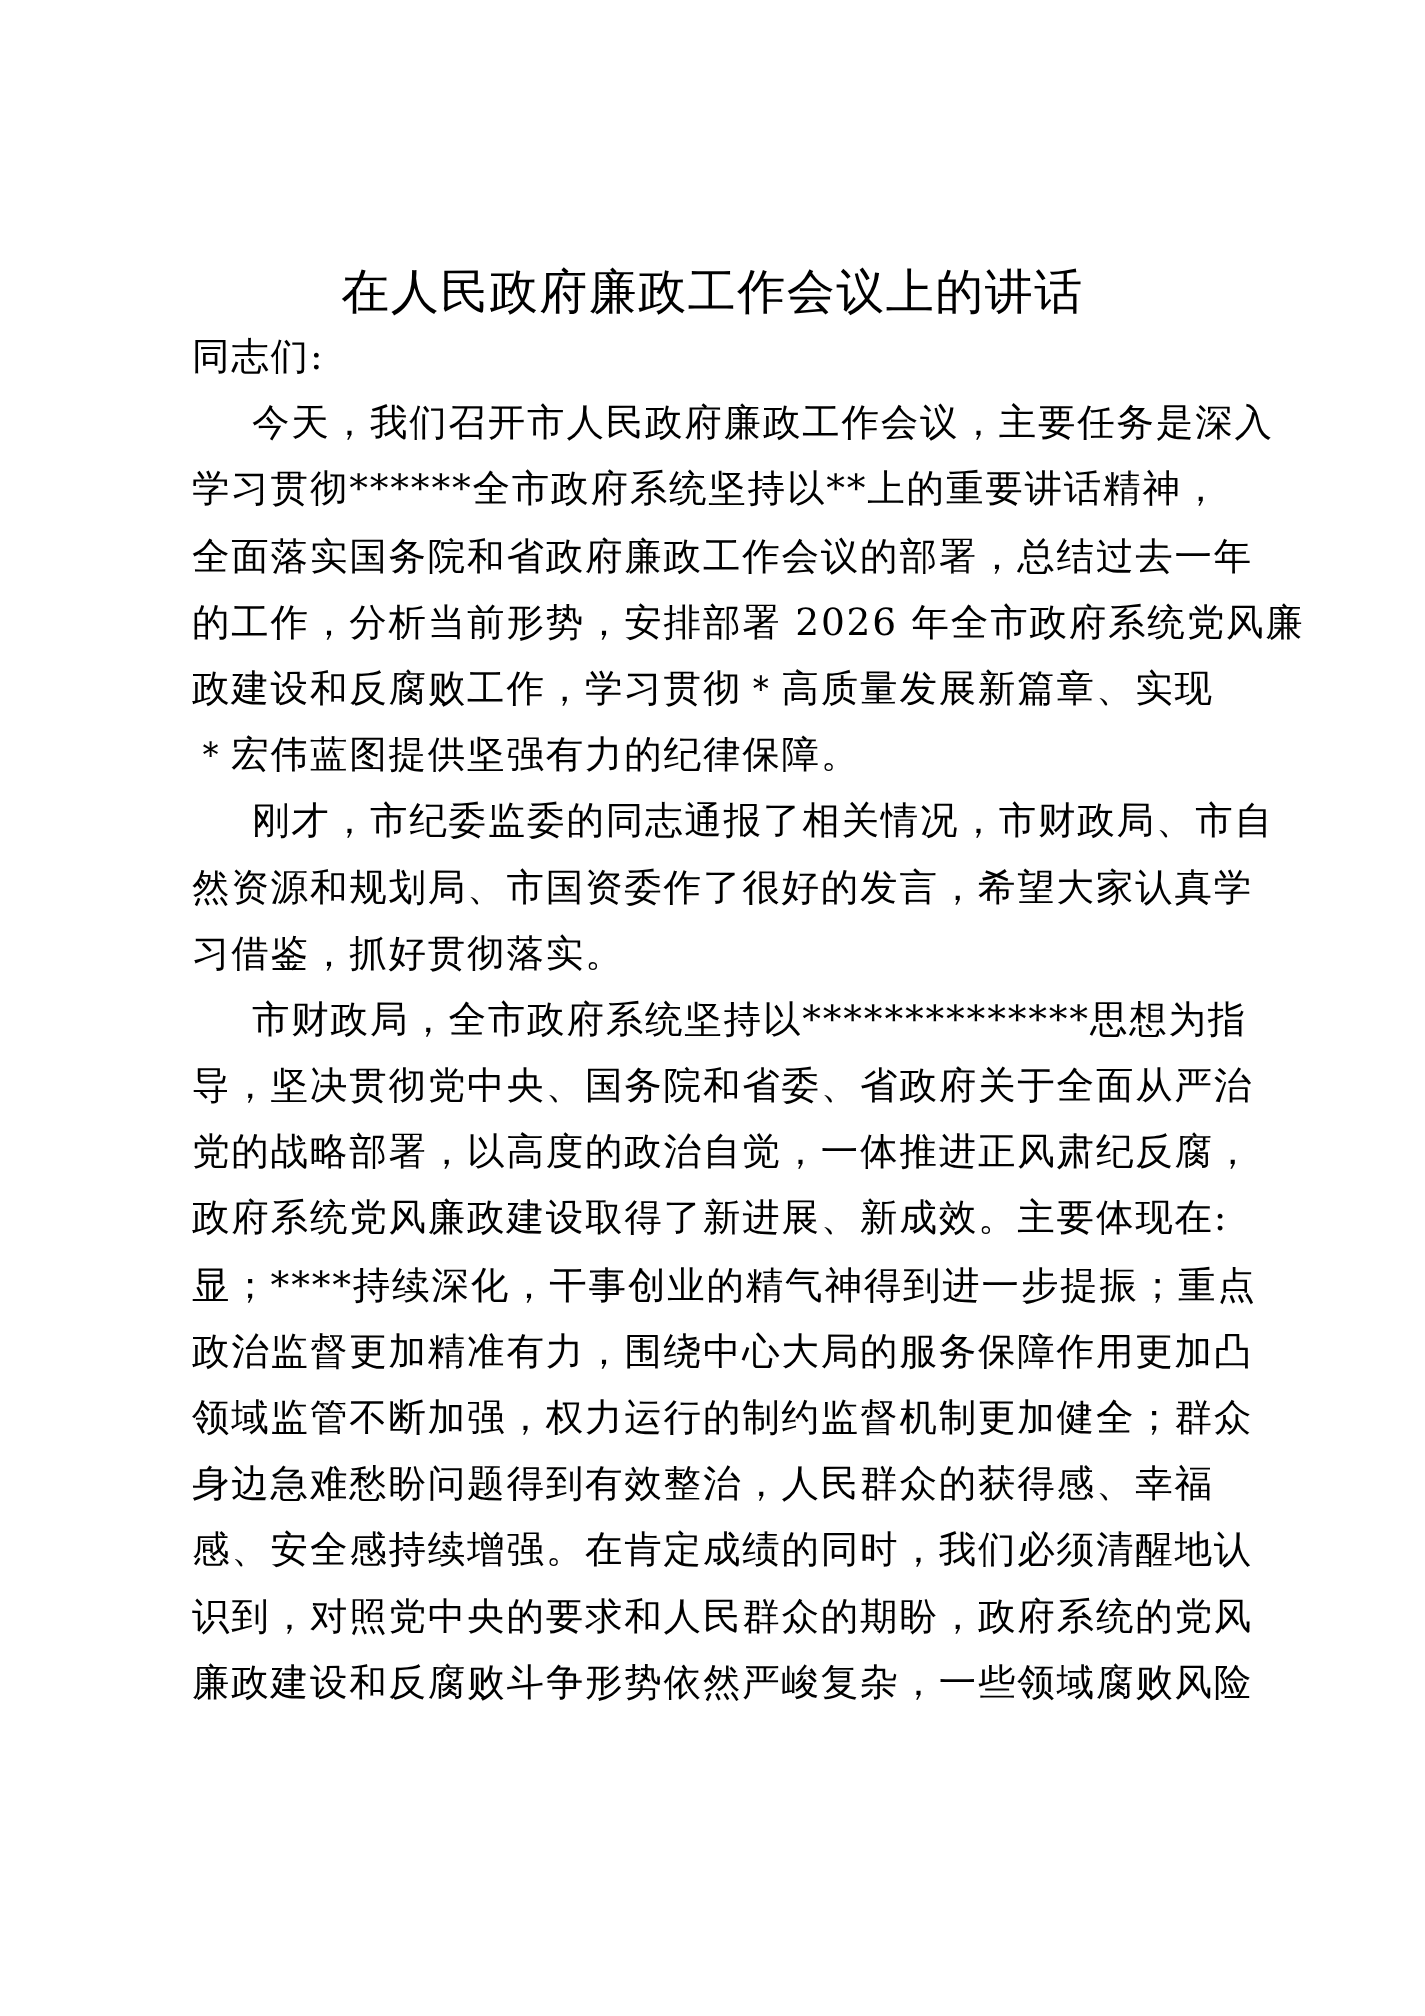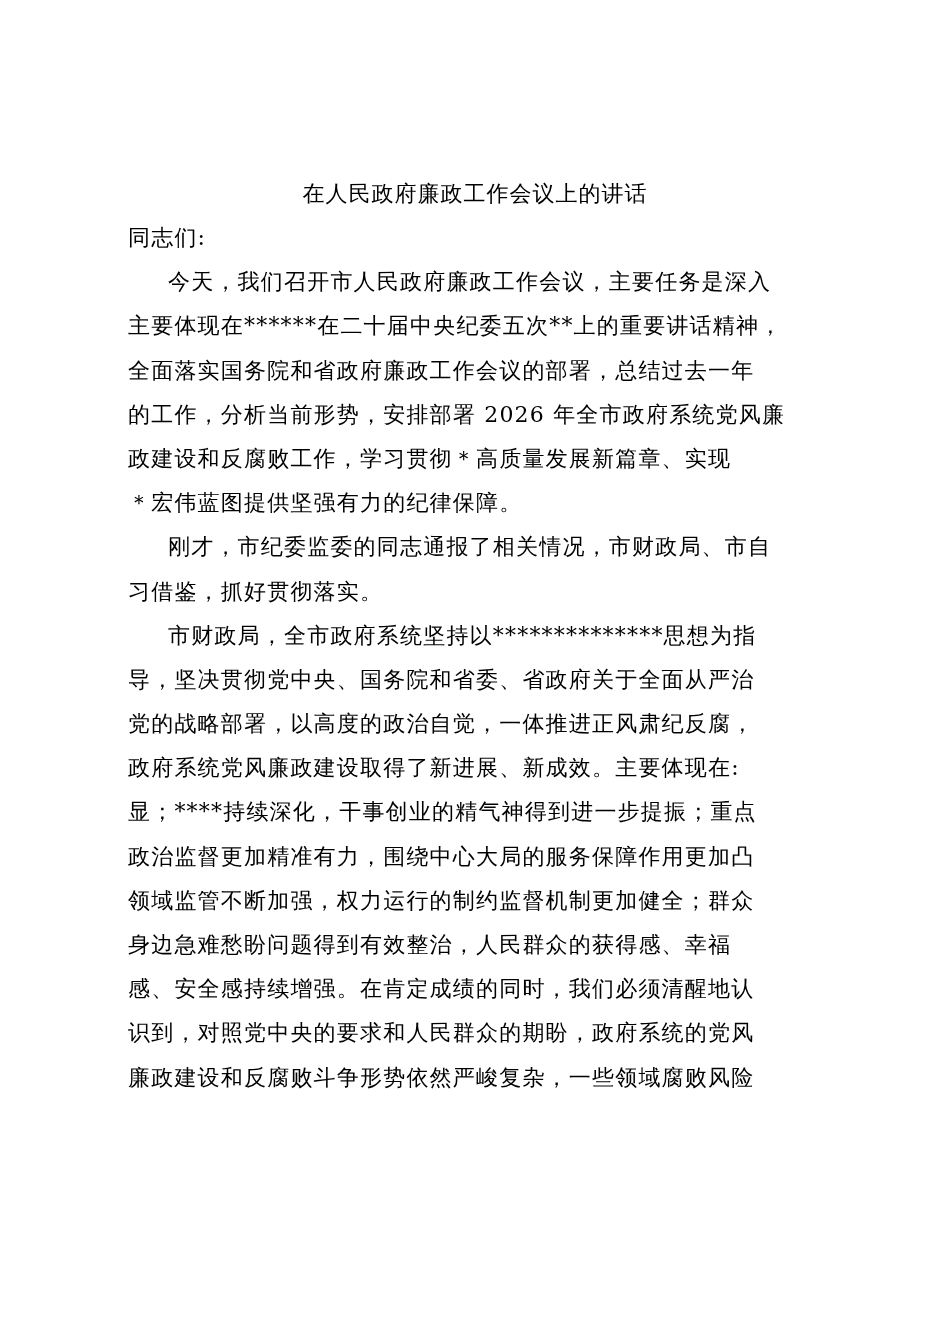--- a/index.html
+++ b/index.html
@@ -21,64 +21,65 @@
       width: 950px;
       height: 1344px;
       background: #ffffff;
     }
     .title {
       position: absolute;
       top: 170px;
       left: 0;
       width: 950px;
       text-align: center;
-      font-size: 22px;
+      font-size: 32px;
       line-height: 48px;
       letter-spacing: 1px;
       font-weight: normal;
       margin: 0;
     }
     .body {
       position: absolute;
       left: 128px;
       top: 216px;
       width: 710px;
     }
     .line {
       display: block;
-      font-size: 22px;
+      font-size: 25px;
       height: 44.2px;
       line-height: 44px;
       white-space: nowrap;
       letter-spacing: 1.2px;
     }
     .line.indent {
       padding-left: 40px;
     }
   </style>
 </head>
 <body>
 
 <div class="page">
   <h1 class="title">在人民政府廉政工作会议上的讲话</h1>
 
   <div class="body">
     <span class="line">同志们:</span>
 
     <div>
       <span class="line indent">今天，我们召开市人民政府廉政工作会议，主要任务是深入</span>
-      <span class="line">主要体现在******在二十届中央纪委五次**上的重要讲话精神，</span>
+      <span class="line">学习贯彻******全市政府系统坚持以**上的重要讲话精神，</span>
       <span class="line">全面落实国务院和省政府廉政工作会议的部署，总结过去一年</span>
       <span class="line">的工作，分析当前形势，安排部署 2026 年全市政府系统党风廉</span>
       <span class="line">政建设和反腐败工作，学习贯彻＊高质量发展新篇章、实现</span>
       <span class="line">＊宏伟蓝图提供坚强有力的纪律保障。</span>
     </div>
 
     <div>
       <span class="line indent">刚才，市纪委监委的同志通报了相关情况，市财政局、市自</span>
+      <span class="line">然资源和规划局、市国资委作了很好的发言，希望大家认真学</span>
       <span class="line">习借鉴，抓好贯彻落实。</span>
     </div>
 
     <div>
       <span class="line indent">市财政局，全市政府系统坚持以**************思想为指</span>
       <span class="line">导，坚决贯彻党中央、国务院和省委、省政府关于全面从严治</span>
       <span class="line">党的战略部署，以高度的政治自觉，一体推进正风肃纪反腐，</span>
       <span class="line">政府系统党风廉政建设取得了新进展、新成效。主要体现在:</span>
       <span class="line">显；****持续深化，干事创业的精气神得到进一步提振；重点</span>
       <span class="line">政治监督更加精准有力，围绕中心大局的服务保障作用更加凸</span>

